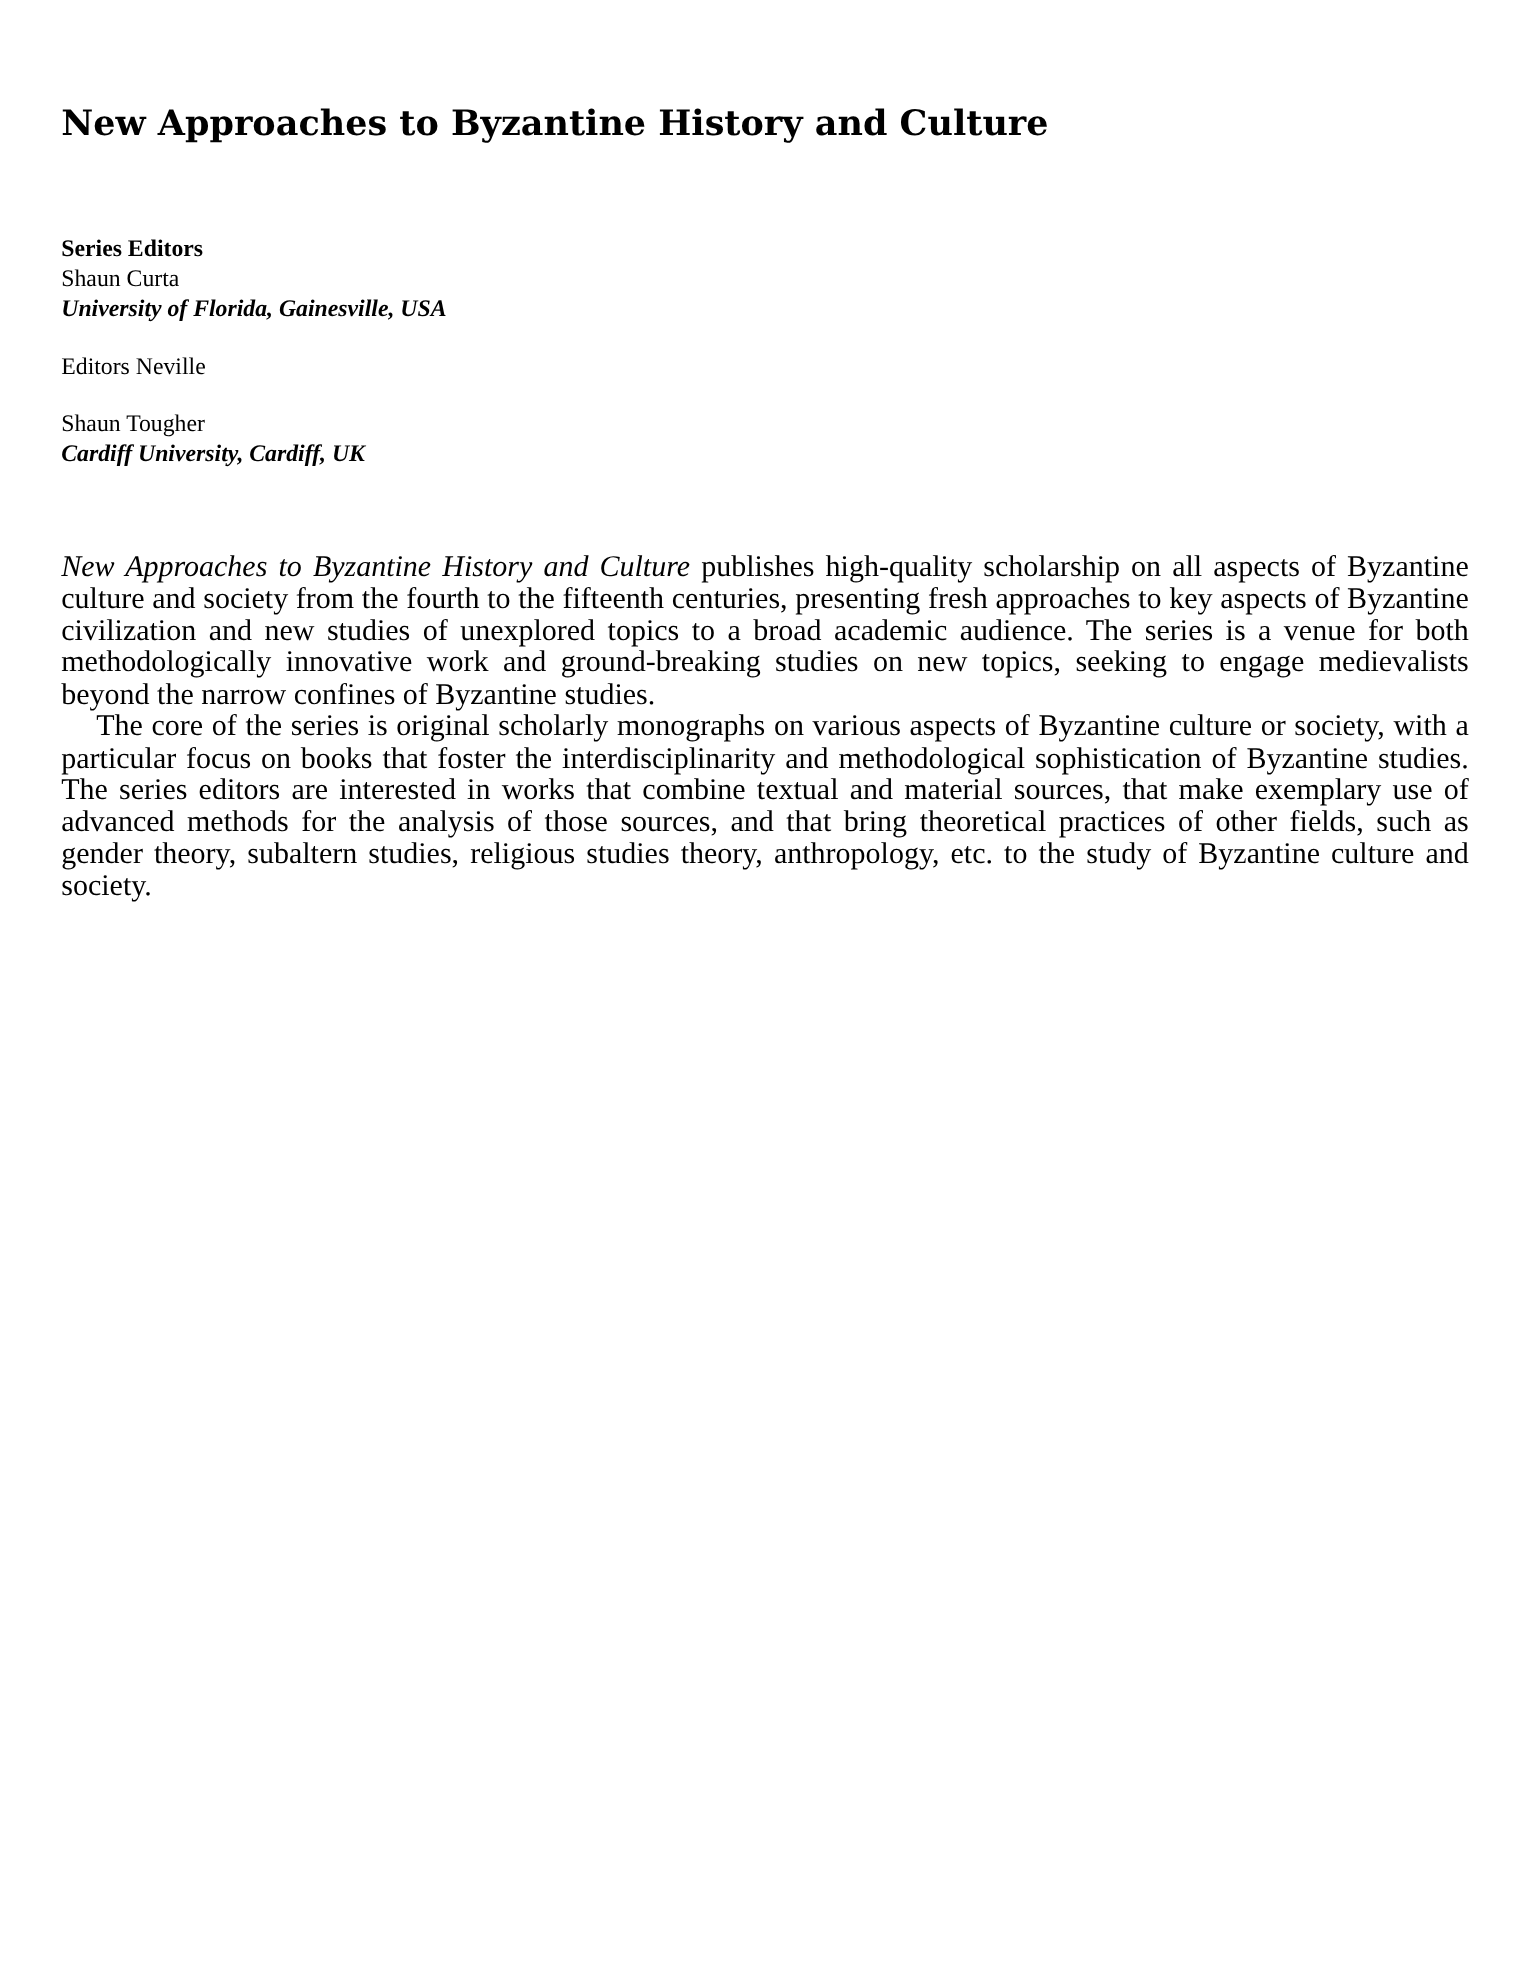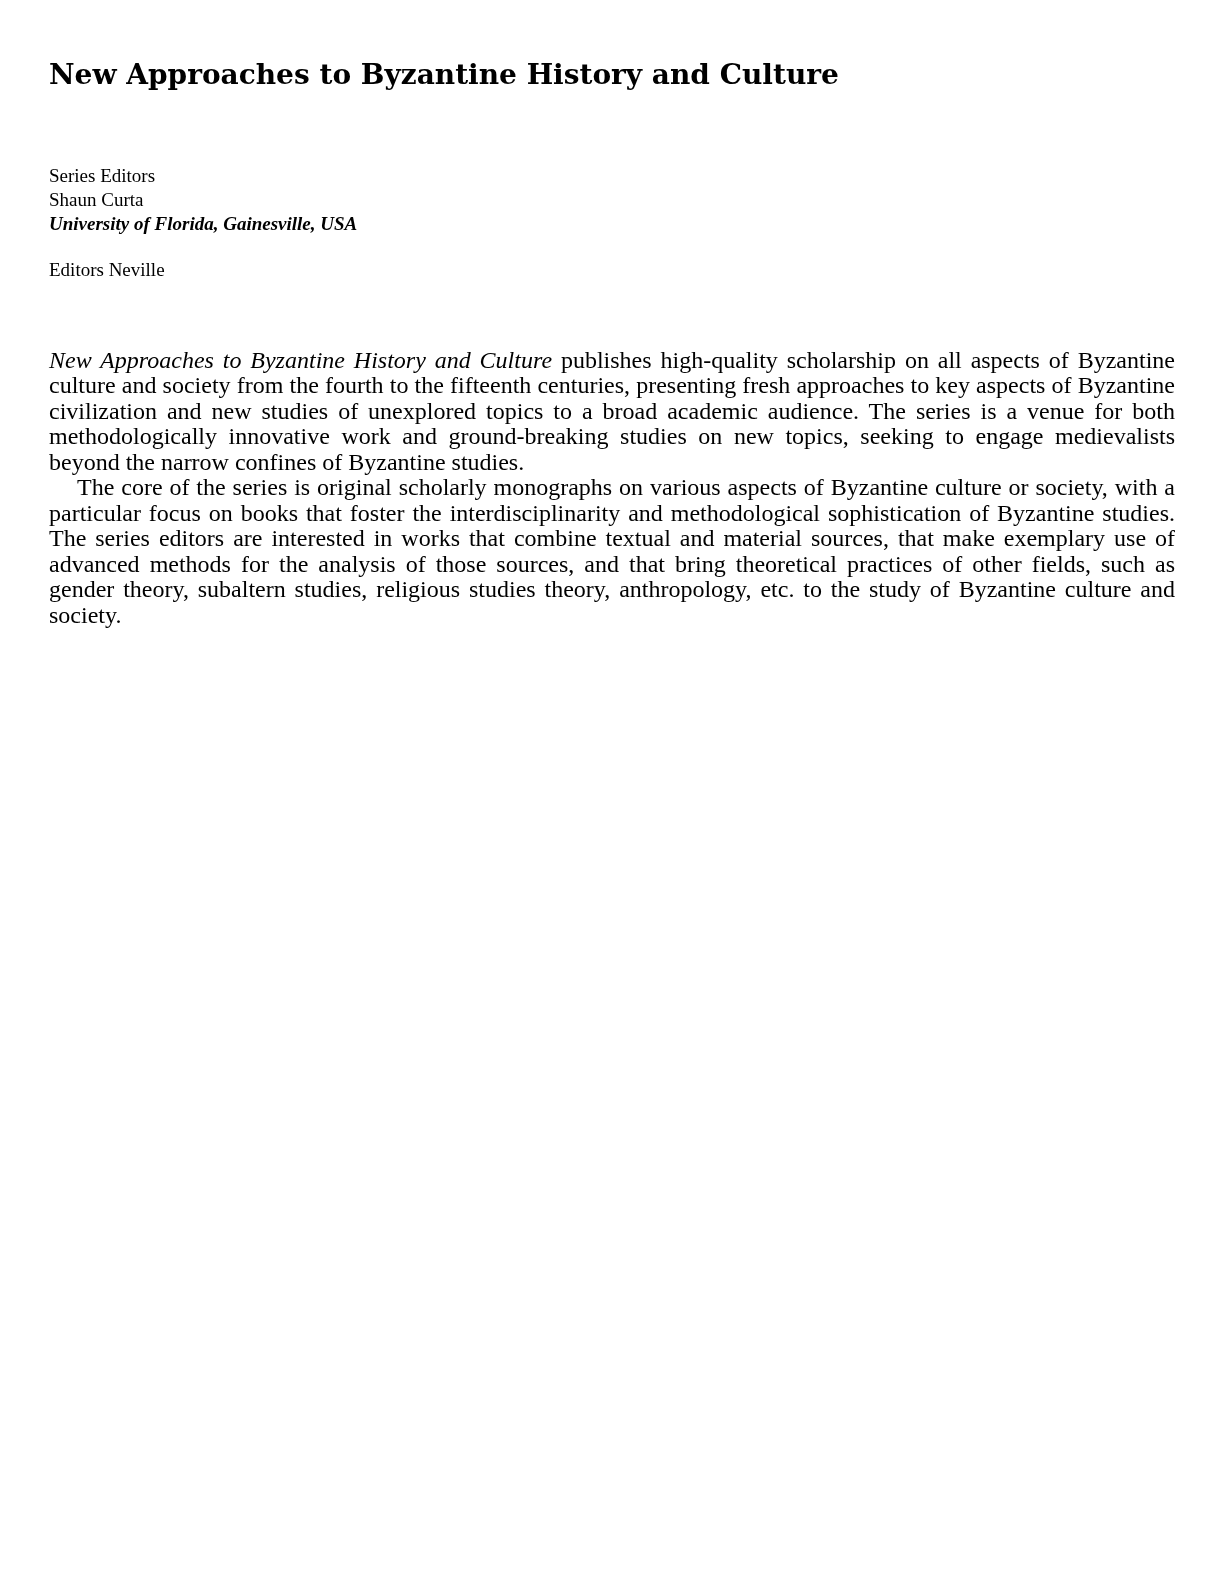--- a/index.html
+++ b/index.html
@@ -12,37 +12,37 @@
     width: 1224px;
     height: 1584px;
     font-family: "Liberation Serif", serif;
     position: relative;
     overflow: hidden;
   }
   .page {
     box-sizing: border-box;
     width: 1224px;
     height: 1204px;
-    padding: 58px 49px 0 49px;
+    padding: 82px 49px 0 49px;
   }
   .book-title {
     font-family: "DejaVu Serif", serif;
     font-weight: bold;
     font-size: 28px;
     line-height: 1.2;
     margin: 0 0 0 0;
     letter-spacing: 0;
   }
   .editors-block {
     margin-top: 72px;
     font-size: 19px;
     line-height: 24px;
   }
   .editors-heading {
-    font-weight: normal;
+    font-weight: bold;
     margin: 0;
   }
   .editor {
     margin: 0 0 22px 0;
   }
   .editor:first-of-type {
     margin-top: 0;
   }
   .editor-name {
     margin: 0;
@@ -80,20 +80,24 @@
 
     <div class="editor">
       <p class="editor-name">Shaun Curta</p>
       <p class="editor-affiliation">University of Florida, Gainesville, USA</p>
     </div>
 
     <div class="editor">
       <p class="editor-name">Editors Neville</p>
     </div>
 
+    <div class="editor">
+      <p class="editor-name">Shaun Tougher</p>
+      <p class="editor-affiliation">Cardiff University, Cardiff, UK</p>
+    </div>
   </div>
 
   <div class="description">
     <p><span class="series-title-italic">New Approaches to Byzantine History and Culture</span><span> publishes high-quality scholarship on all aspects of Byzantine culture and society from the fourth to the fifteenth centuries, presenting fresh approaches to key aspects of Byzantine civilization and new studies of unexplored topics to a broad academic audience. The series is a venue for both methodologically innovative work and ground-breaking studies on new topics, seeking to engage medievalists beyond the narrow confines of Byzantine studies.</span></p>
     <p class="para-indent">The core of the series is original scholarly monographs on various aspects of Byzantine culture or society, with a particular focus on books that foster the interdisciplinarity and methodological sophistication of Byzantine studies. The series editors are interested in works that combine textual and material sources, that make exemplary use of advanced methods for the analysis of those sources, and that bring theoretical practices of other fields, such as gender theory, subaltern studies, religious studies theory, anthropology, etc. to the study of Byzantine culture and society.</p>
   </div>
 
 </div>
 
 </body></html>

